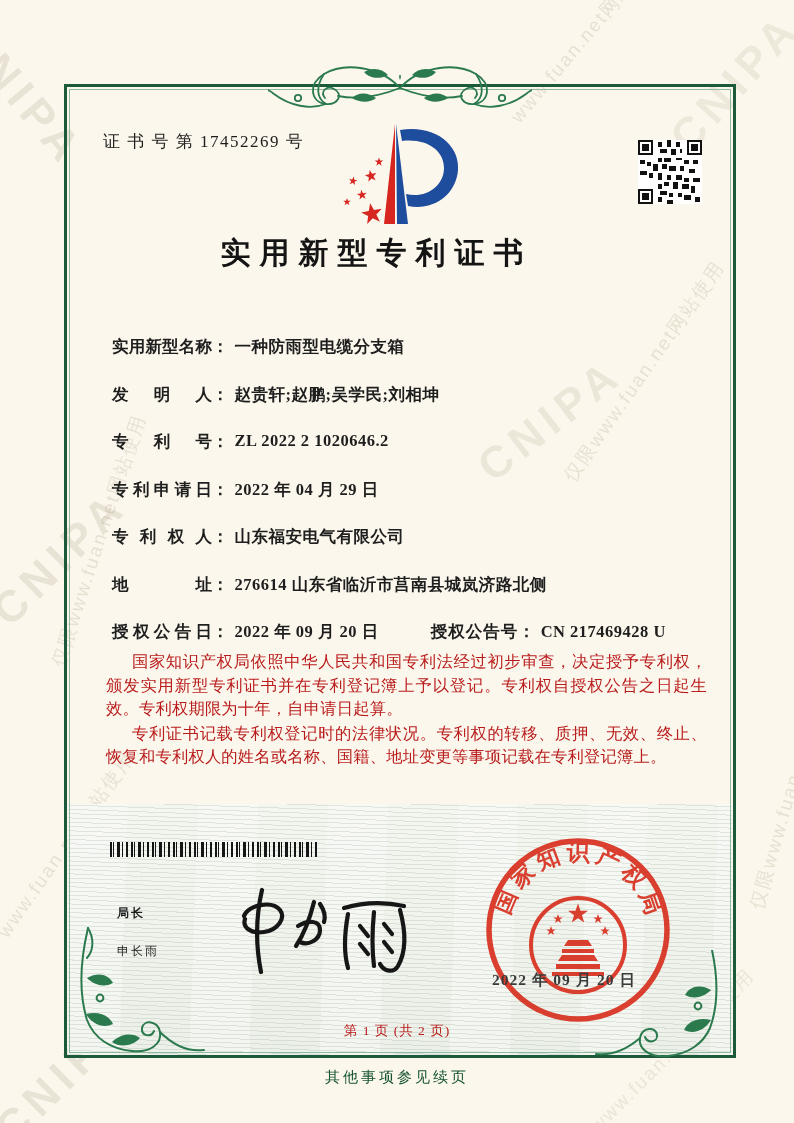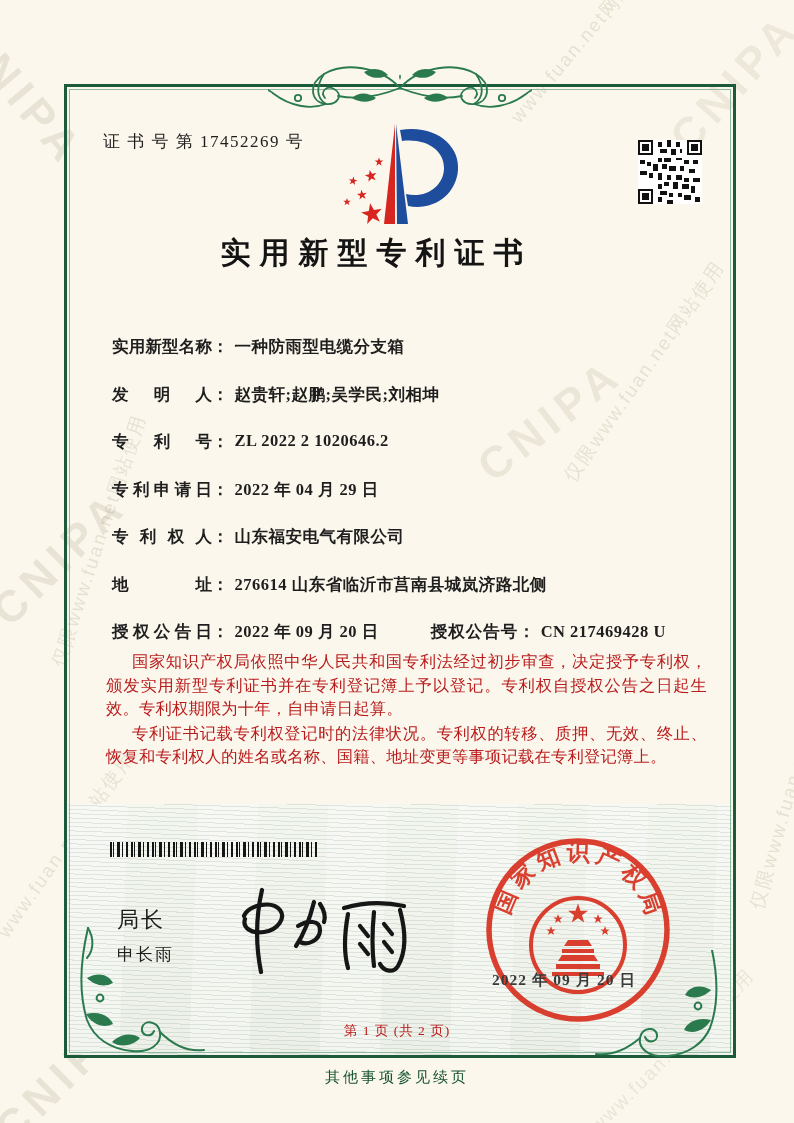--- a/index.html
+++ b/index.html
@@ -57,22 +57,22 @@
   
   .barcode{
     left:110px;top:842px;width:208px;height:15px;z-index:4;
     background:repeating-linear-gradient(90deg,
       #161616 0 2px, transparent 2px 3px,
       #161616 3px 4px, transparent 4px 7px,
       #161616 7px 10px, transparent 10px 12px,
       #161616 12px 13px, transparent 13px 16px,
       #161616 16px 18px, transparent 18px 21px);
   }
-  .sig-title{left:117px;top:905px;font-size:22px;letter-spacing:2px;z-index:4;}
-  .sig-name{left:117px;top:943px;font-size:17px;letter-spacing:2px;z-index:4;}
+  .sig-title{left:117px;top:905px;font-size:12px;letter-spacing:2px;z-index:4;font-weight:bold;}
+  .sig-name{left:117px;top:943px;font-size:12px;letter-spacing:2px;z-index:4;}
   .signature-svg{left:228px;top:880px;z-index:4;}
   .seal-svg{left:478px;top:830px;z-index:5;opacity:.92;}
   .seal-date{left:492px;top:970px;font-size:15.5px;letter-spacing:1px;color:#3a3a3a;z-index:6;font-weight:700;}
   .page-indicator{left:0;top:1022px;width:794px;text-align:center;font-size:13.5px;color:#b91c1c;letter-spacing:1px;z-index:4;}
   .footer-note{left:0;top:1068px;width:794px;text-align:center;font-size:15px;letter-spacing:3px;color:#14532d;z-index:4;}
 </style>
 </head>
 <body>
 
 <svg width="0" height="0" style="position:absolute">

